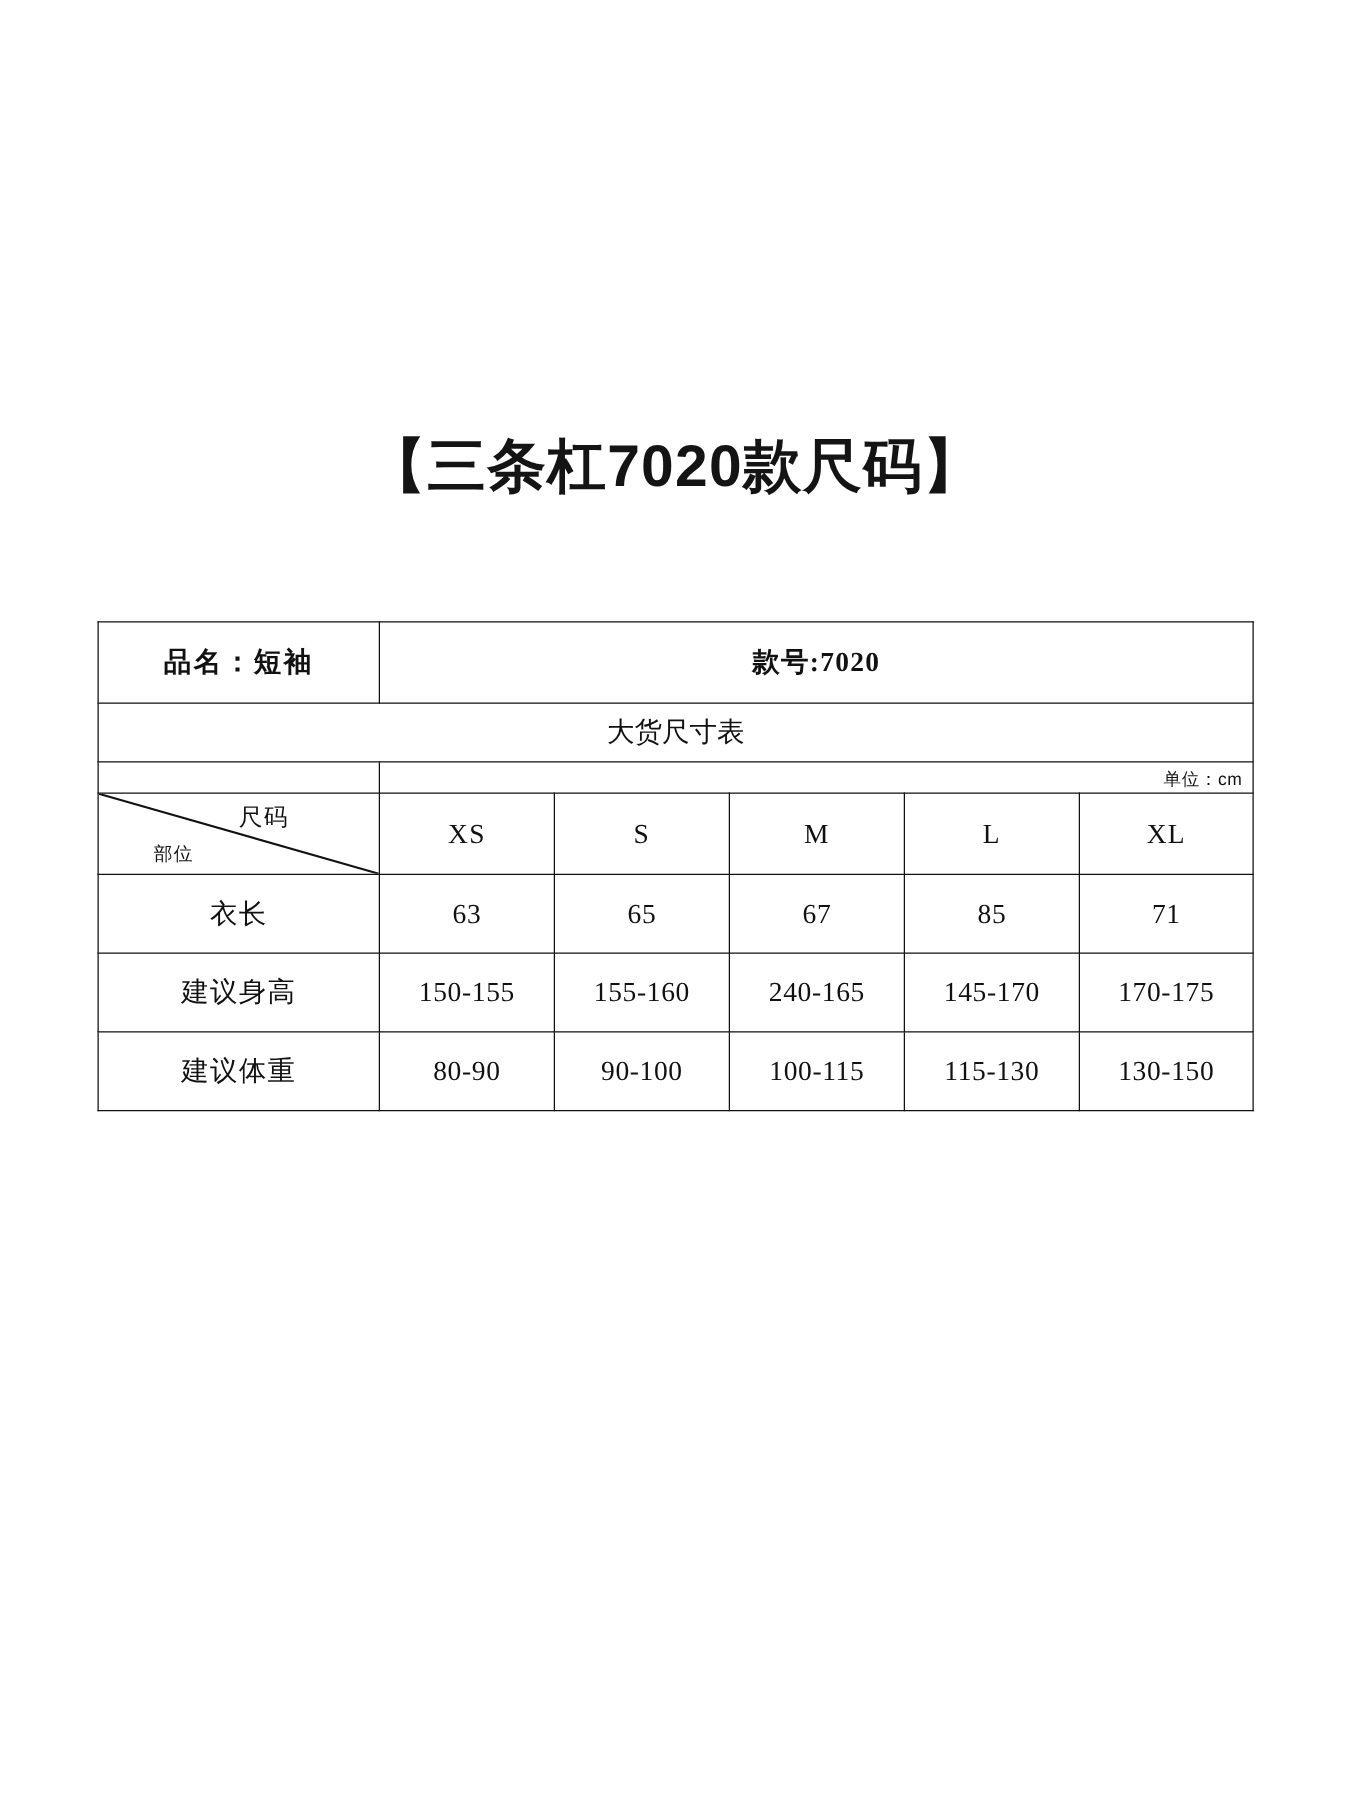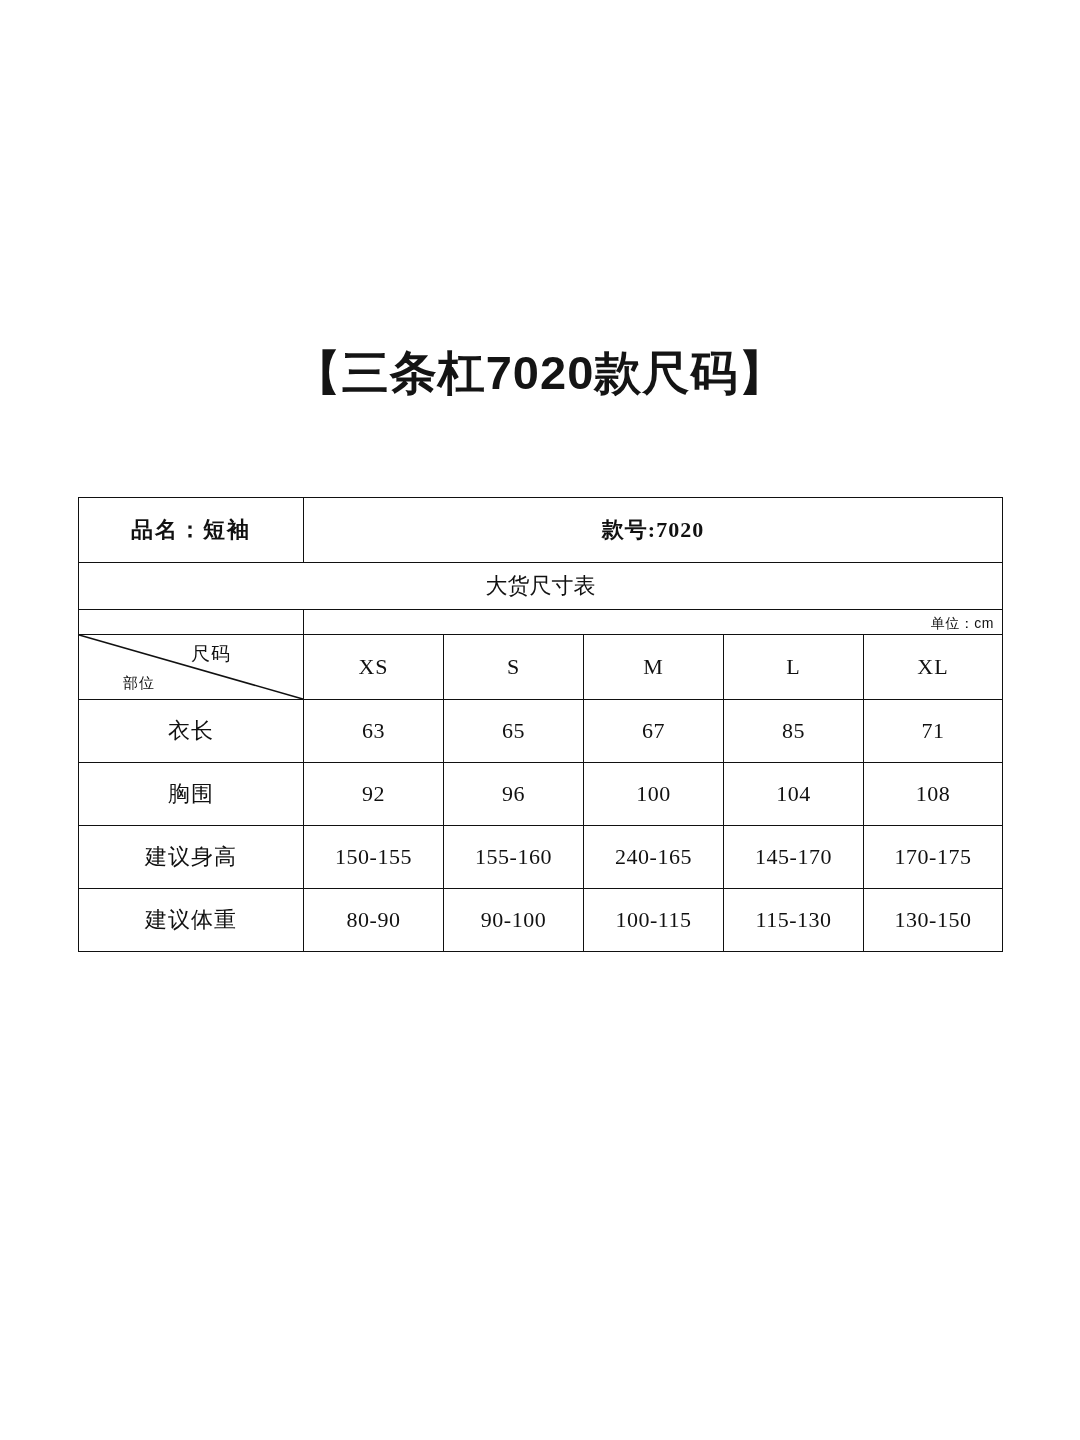--- a/index.html
+++ b/index.html
@@ -204,28 +204,20 @@
 
         <tr class="row-data">
           <td class="row-label">衣长</td>
           <td class="row-value">63</td>
           <td class="row-value">65</td>
           <td class="row-value">67</td>
           <td class="row-value">85</td>
           <td class="row-value">71</td>
         </tr>
 
-        <tr class="row-data">
-          <td class="row-label">胸围</td>
-          <td class="row-value">92</td>
-          <td class="row-value">96</td>
-          <td class="row-value">100</td>
-          <td class="row-value">104</td>
-          <td class="row-value">108</td>
-        </tr>
 
 
         <tr class="row-data">
           <td class="row-label">建议身高</td>
           <td class="row-value">150-155</td>
           <td class="row-value">155-160</td>
           <td class="row-value">240-165</td>
           <td class="row-value">145-170</td>
           <td class="row-value">170-175</td>
         </tr>

